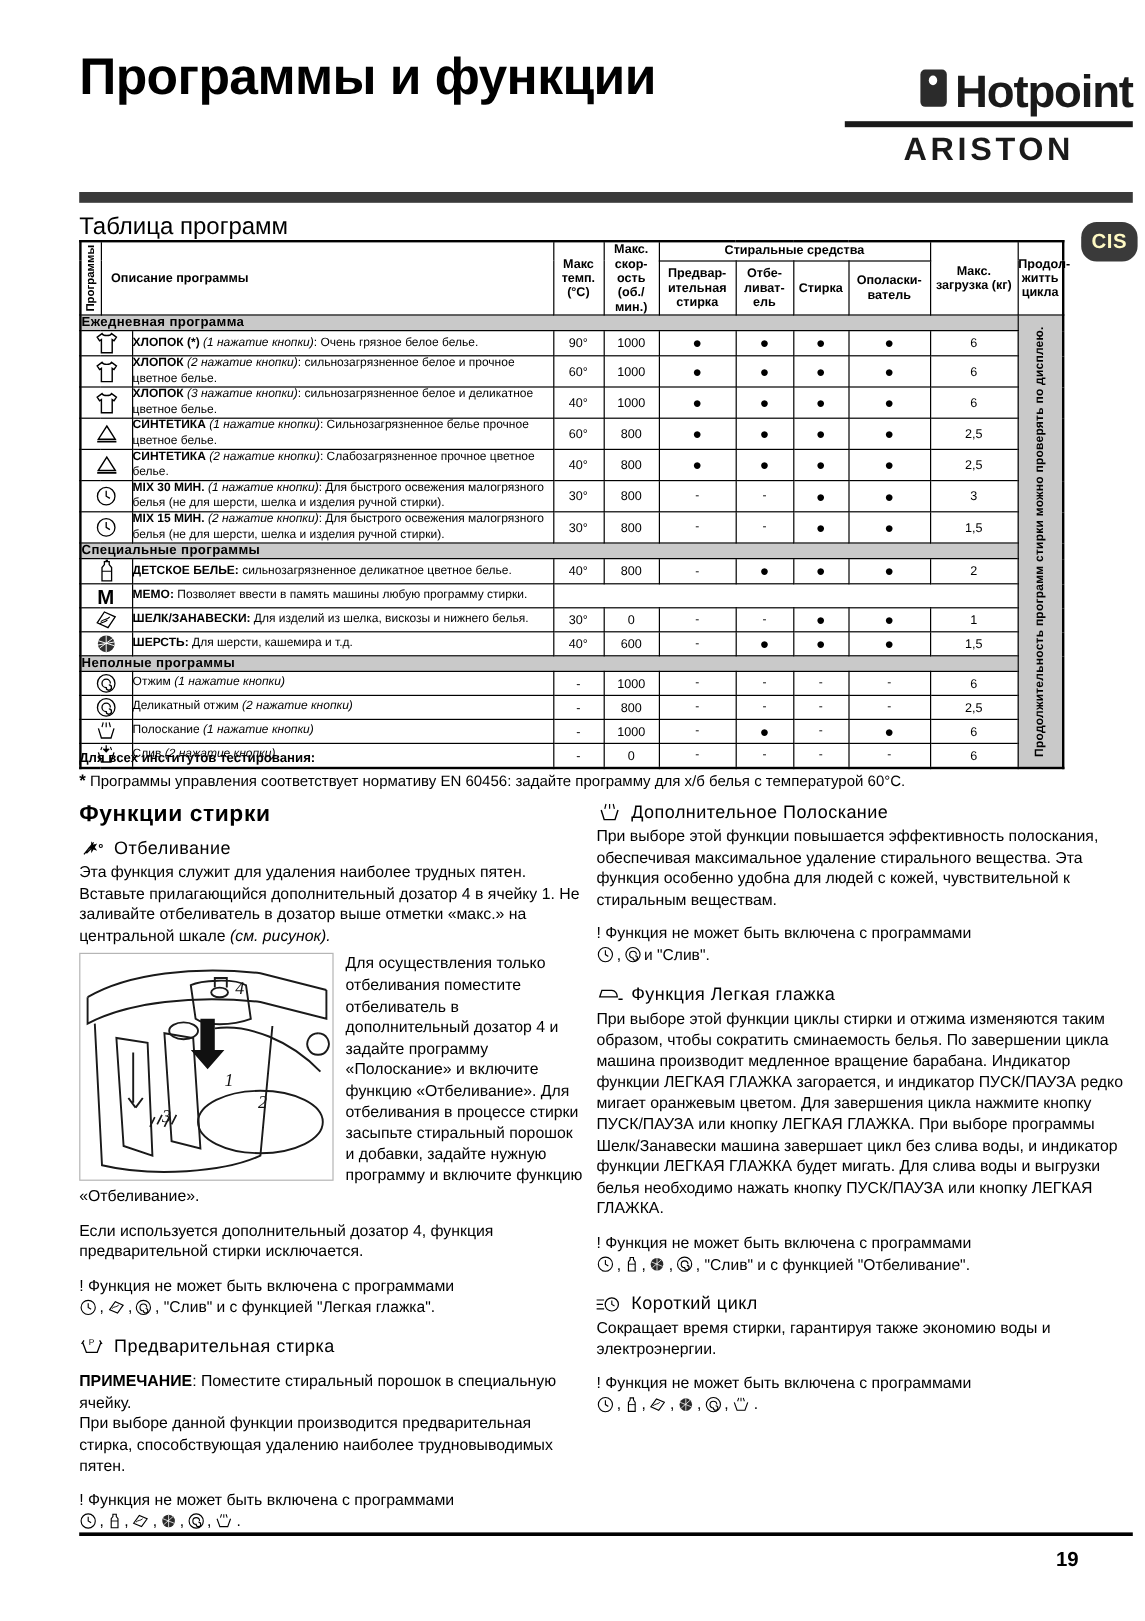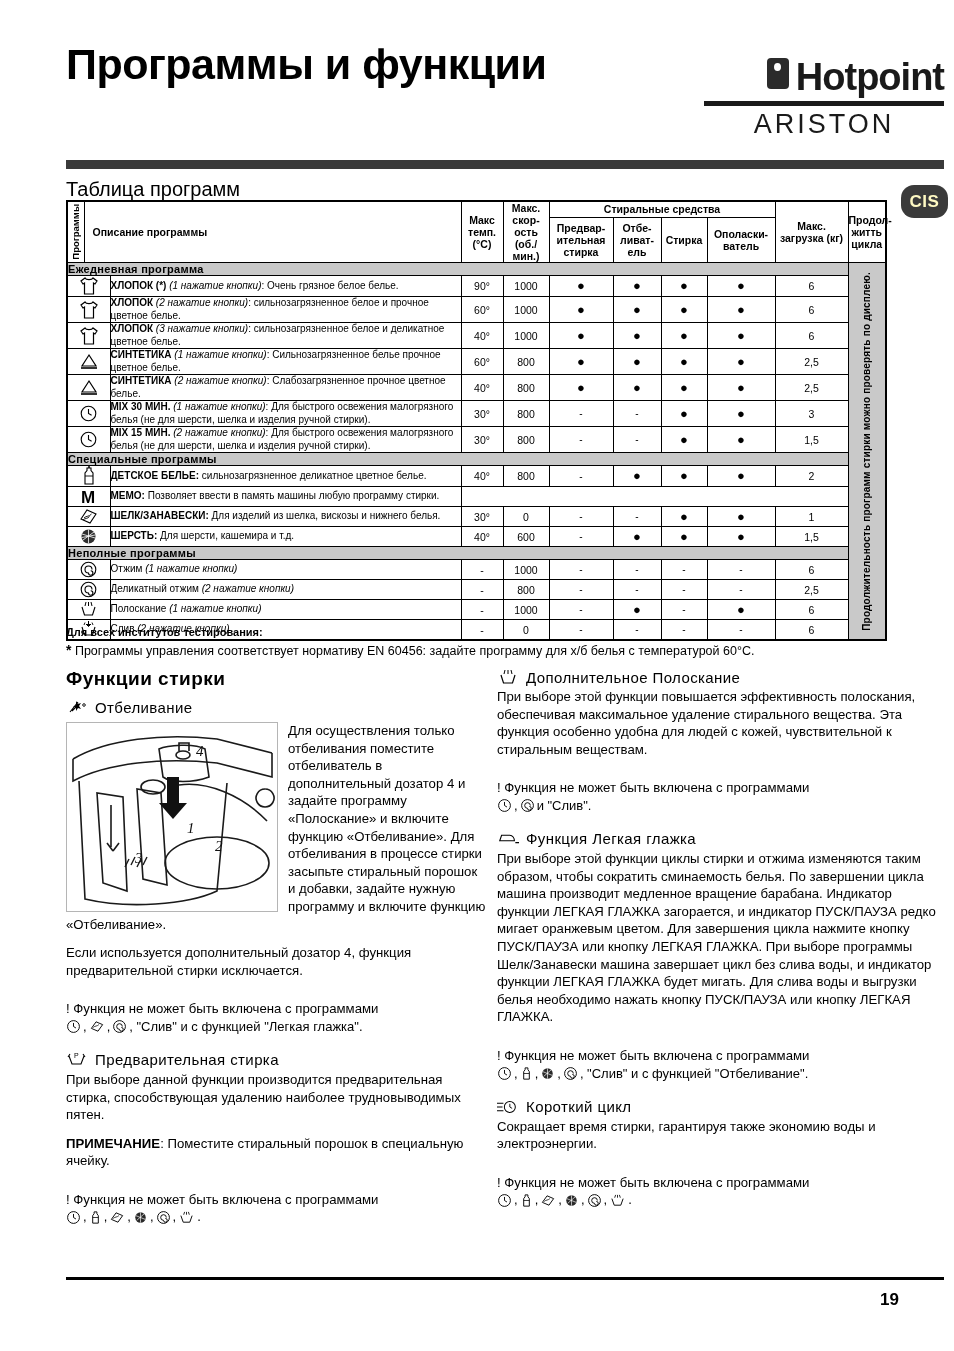--- a/index.html
+++ b/index.html
@@ -26,21 +26,21 @@
   .brand-mark {
     width:22px; height:31px; background:#2b2b2b; border-radius:4px;
     position:relative; display:inline-block;
   }
   .brand-mark::after{
     content:""; position:absolute; left:7px; top:5px; width:7px; height:8px;
     background:#fff; border-radius:50%;
   }
   .brand-name { font-size:38px; font-weight:bold; letter-spacing:-1px; line-height:1; color:#1a1a1a;}
   .brand-rule { height:5px; background:#1a1a1a; margin:5px 0 3px 0; }
-  .brand-sub { font-size:27px; font-weight:normal; letter-spacing:3px; color:#1a1a1a; text-align:center;}
+  .brand-sub { font-size:27px; font-weight:bold; letter-spacing:3px; color:#1a1a1a; text-align:center;}
 
   .hrule { position:absolute; left:66px; top:160px; width:878px; height:9px; background:#3a3a3a; }
 
   .cis-badge {
     position:absolute; left:901px; top:185px; width:47px; height:33px;
     background:#3a3a3a; color:#fef9c3; font-size:17px; font-weight:bold;
     display:flex; align-items:center; justify-content:center; letter-spacing:0.5px;border-radius:13px;
   }
 
   .sec-title { position:absolute; left:66px; top:178px; font-size:20px; font-weight:normal; }
@@ -86,21 +86,21 @@
   
   .fn-title { position:absolute; left:66px; top:668px; font-size:19px; font-weight:bold; letter-spacing:0.5px;}
   .colL { position:absolute; left:66px; top:698px; width:420px; }
   .colR { position:absolute; left:497px; top:668px; width:448px; }
 
   .fhead { display:flex; align-items:center; gap:7px; margin:0 0 2px 0; }
   .fhead .ftxt { font-size:15px; font-weight:normal; letter-spacing:0.4px; }
   .fhead .fico { width:22px; height:18px; display:flex; align-items:center; justify-content:center; }
   p.body { margin:0 0 0 0; font-size:13.2px; line-height:17.6px; text-align:left; }
   p.gap { margin-top:11px; }
-  .warn { font-size:13.2px; line-height:17.6px; margin-top:21px; }
+  .warn { font-size:13.2px; line-height:17.6px; margin-top:11px; }
   .warn .just { display:block; }
   .symrow { font-size:13px; line-height:18px; display:flex; align-items:center; gap:2px; flex-wrap:wrap; }
   .symrow svg { vertical-align:middle; }
 
   .figwrap { margin-top:6px; }
   .fig {
     float:left; width:212px; height:190px; border:1px solid #b5b5b5;
     margin:0 10px 2px 0; background:#fff; overflow:hidden; position:relative;
   }
   .figtext { font-size:13.2px; line-height:17.6px; }
@@ -398,20 +398,24 @@
     <div class="fhead">
       <span class="fico">
         <svg width="20" height="16" viewBox="0 0 20 16">
           <path d="M3 13 L11 3 M5 12 L12 5" stroke="#000" stroke-width="1.1" fill="none"></path>
           <path d="M9 2 l2 3 l3 -1 l-2 3 l2 3 l-3 -1 l-2 3 l0 -4 l-3 0 l3 -2 z" fill="#000"></path>
           <circle cx="17" cy="6" r="1.3" fill="none" stroke="#000" stroke-width="0.9"></circle>
         </svg>
       </span>
       <span class="ftxt">Отбеливание</span>
     </div>
+    <p class="body">
+      <span>Эта функция служит для удаления наиболее трудных пятен. Вставьте прилагающийся дополнительный дозатор 4 в ячейку 1. Не заливайте отбеливатель в дозатор выше отметки «макс.» на центральной шкале</span>
+      <i>(см. рисунок).</i>
+    </p>
 
     <div class="figwrap clearf">
       <div class="fig">
         <svg width="210" height="188" viewBox="0 0 210 188">
           <g fill="none" stroke="#1a1a1a" stroke-width="1.6">
             <path d="M6 36 C40 16, 96 10, 150 16 L205 30"></path>
             <path d="M6 36 L6 58 C40 40, 96 34, 150 40 L205 54 L205 30"></path>
             <path d="M12 58 L18 176 C60 186, 120 182, 150 168 L160 60"></path>
             <path d="M30 70 L36 160 L60 168 L56 74 Z"></path>
             <path d="M70 66 L76 156 L100 162 L94 70 Z"></path>
@@ -465,24 +469,24 @@
     <div class="fhead" style="margin-top:15px">
       <span class="fico">
         <svg width="22" height="17" viewBox="0 0 22 17">
           <path d="M3 5 L6 13 L15 13 L18 5" fill="none" stroke="#000" stroke-width="1.1"></path>
           <path d="M2 6 L4 3 M19 6 L17 3" stroke="#000" stroke-width="1.1" fill="none"></path>
           <text x="8" y="7" font-size="7" font-family="Liberation Sans, sans-serif" fill="#000">P</text>
         </svg>
       </span>
       <span class="ftxt">Предварительная стирка</span>
     </div>
-    <p class="body">При выборе данной функции производится предварительная стирка, способствующая удалению наиболее трудновыводимых пятен.</p>
     <p class="body gap">
       <b>ПРИМЕЧАНИЕ</b><span>: Поместите стиральный порошок в специальную ячейку.</span>
     </p>
+    <p class="body">При выборе данной функции производится предварительная стирка, способствующая удалению наиболее трудновыводимых пятен.</p>
     <div class="warn">
       <span class="just">! Функция не может быть включена с программами</span>
       <span class="symrow">
         <svg width="15" height="15" viewBox="0 0 16 16">
             <circle cx="8" cy="8" r="6.3" fill="none" stroke="#000" stroke-width="1"></circle>
             <path d="M8 4.2 L8 8 L10.6 9.6" stroke="#000" stroke-width="1" fill="none"></path>
           </svg>
           <span>,</span>
         <svg width="13" height="15" viewBox="0 0 13 16">
             <path d="M5 2 L8 2 L8 4 L9.5 6 L9.5 14 L3.5 14 L3.5 6 L5 4 Z" fill="none" stroke="#000" stroke-width="1"></path>

